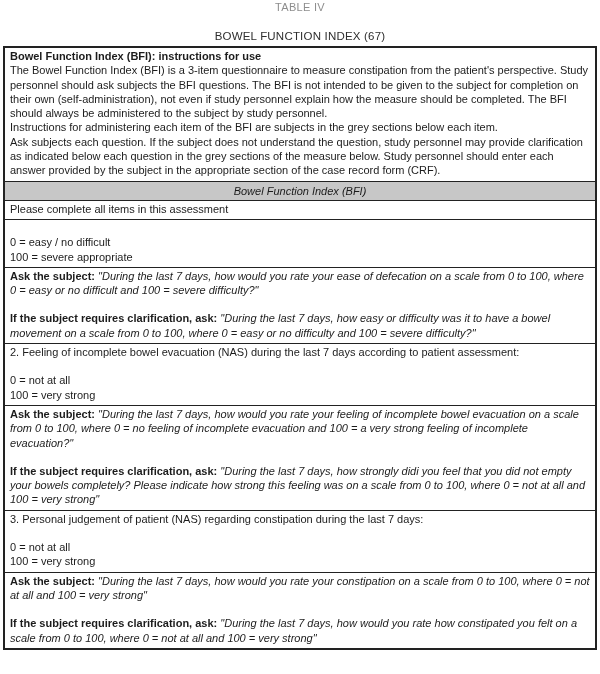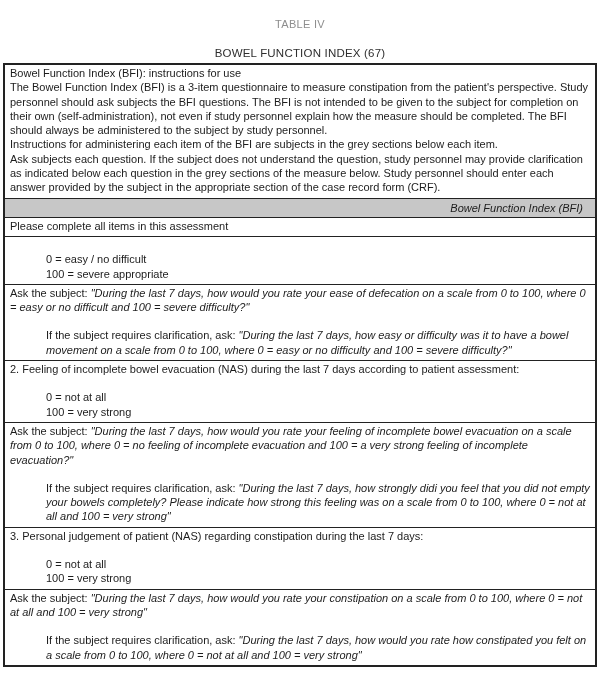--- a/index.html
+++ b/index.html
@@ -1,27 +1,27 @@
 <!DOCTYPE html>
 <html><head>
 <meta charset="utf-8">
 <style>
   html,body{margin:0;padding:0;background:#ffffff;}
   body{width:600px;font-family:"Liberation Sans","DejaVu Sans",sans-serif;color:#1c1c1c;
        -webkit-font-smoothing:antialiased;}
-  .caption{text-align:center;padding-top:18px;}
+  .caption{text-align:center;padding-top:1px;}
   .caption .t1{font-size:11px;line-height:12px;color:#8e8e8e;letter-spacing:.3px;}
   .caption .t2{font-size:11.5px;line-height:13px;color:#2e2e2e;margin-top:17px;letter-spacing:.2px;}
   .tbl{margin:3px 3px 0 3px;border:2px solid #222222;background:#ffffff;}
   .cell{padding:1px 5px 3px 5px;border-top:1px solid #222222;font-size:11px;line-height:14.3px;}
   .cell.first{border-top:none;}
-  .band{background:#c7c7c7;font-style:italic;text-align:right;padding:2px 12px;font-size:11px;}
-  .bold{font-weight:normal;}
+  .band{background:#c7c7c7;font-style:italic;text-align:center;padding:2px 6px;font-size:11px;}
+  .bold{font-weight:bold;}
   p{margin:0;}
-  .gap{margin-top:14px;margin-left:36px;}
+  .gap{margin-top:14px;}
   .quote{font-style:italic;}
 </style>
 </head>
 <body>
 
 <div class="caption">
   <div class="t1">TABLE IV</div>
   <div class="t2">BOWEL FUNCTION INDEX (67)</div>
 </div>
 

